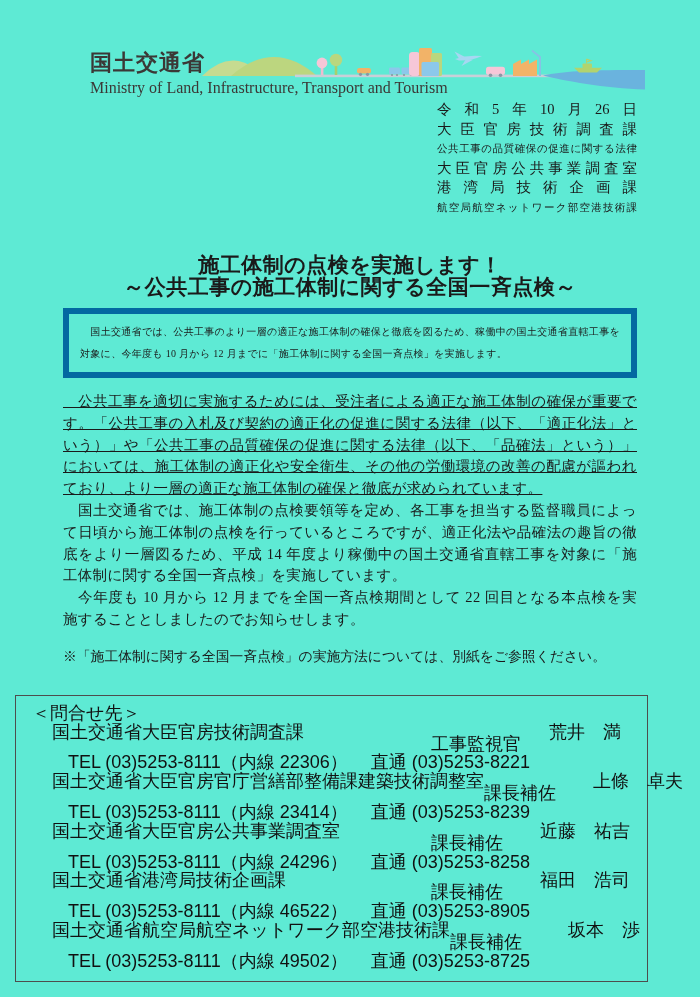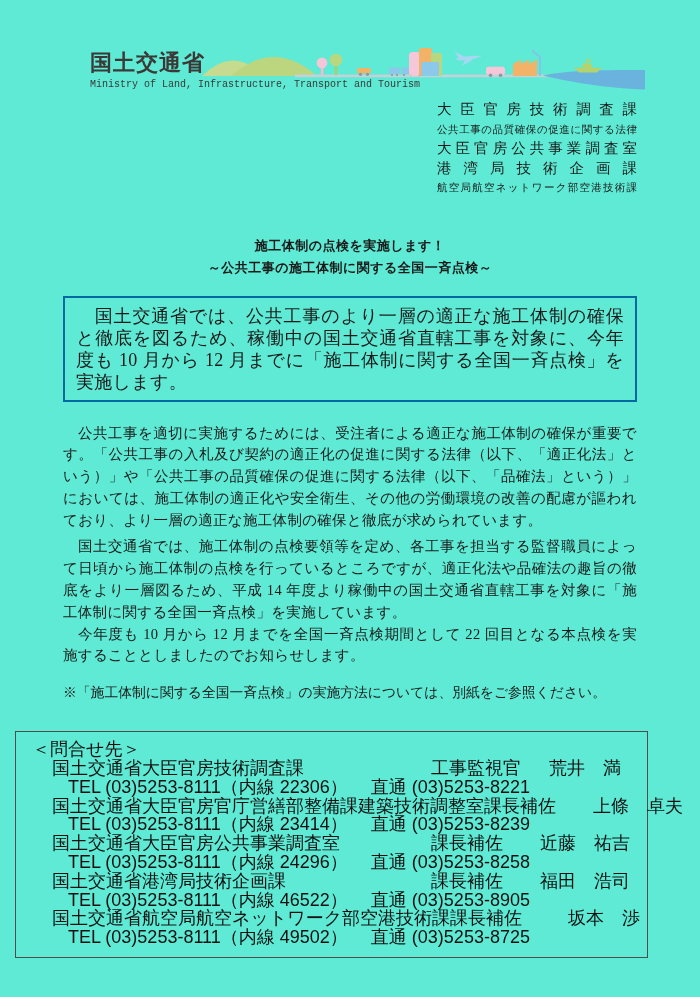--- a/index.html
+++ b/index.html
@@ -15,70 +15,70 @@
   
   .header{position:relative;height:100px;}
   .logo-jp{
     position:absolute;left:90px;top:51px;
     font-family:"DejaVu Sans","Liberation Sans",sans-serif;
     font-weight:bold;font-size:22px;letter-spacing:1px;color:#3b3836;
     line-height:24px;white-space:nowrap;
   }
   .logo-en{
     position:absolute;left:90px;top:79px;
-    font-family:Liberation Mono, monospace;
-    font-size:10px;color:#3b3836;white-space:nowrap;
+    font-family:Liberation Serif, serif;
+    font-size:16px;color:#3b3836;white-space:nowrap;
   }
   .header-art{position:absolute;left:0;top:0;width:700px;height:100px;}
   
   .sender{
     width:200px;margin:0 63px 0 auto;
     font-family:"Liberation Serif","DejaVu Serif",serif;
   }
   .sender .line{
     text-align:justify;text-align-last:justify;
     line-height:19.5px;font-size:14.5px;white-space:nowrap;
   }
   .sender .line.small{font-size:10.5px;}
   
   .doc-title{
     margin-top:37px;text-align:center;
     font-family:"DejaVu Sans","Liberation Sans",sans-serif;
-    font-weight:bold;font-size:13px;line-height:22px;letter-spacing:.5px;
+    font-weight:bold;font-size:21px;line-height:22px;letter-spacing:.5px;
   }
   
   .content{padding:0 63px;}
   .lead-box{
-    margin-top:17px;border:2px solid #0369a1;
+    margin-top:10px;border:6px solid #0369a1;
     padding:7px 11px;
-    font-size:18px;line-height:22px;letter-spacing:.3px;
+    font-size:10px;line-height:22px;letter-spacing:.3px;
     text-align:justify;
   }
   .para{
     font-size:14.5px;line-height:21.8px;letter-spacing:.3px;
     text-align:justify;
   }
-  .para.p1{margin-top:21px;}
-  .para.p2{margin-top:5px;}
+  .para.p1{margin-top:13px;text-decoration:underline;}
+  .para.p2{}
   .para.p3{margin-top:0;}
   .note{
     margin-top:16px;font-size:13.8px;line-height:20px;letter-spacing:0;
   }
   
   .contact-box{
     margin:28px 52px 0 15px;
     border:1.5px solid #4d4d4d;
     padding:8px 14px 10px 16px;
     font-family:"Liberation Sans","DejaVu Sans",sans-serif;
     font-size:18px;line-height:18.8px;color:#111;
   }
   .contact-heading{font-weight:normal;}
   .c-row{display:flex;padding-left:20px;}
   .c-dept{flex:1;white-space:nowrap;}
-  .c-role{width:106px;flex-shrink:0;white-space:nowrap;}
+  .c-role{width:106px;flex-shrink:0;white-space:nowrap;margin-top:12px;}
   .c-name{width:96px;flex-shrink:0;white-space:nowrap;text-align:center;}
   .c-tel{padding-left:36px;white-space:nowrap;}
   .c-tel .direct{margin-left:18px;}
 </style>
 </head>
 <body>
 
 <div class="page">
 
   <div class="header">
@@ -146,20 +146,21 @@
         <polygon points="574,67.8 602,67.8 597,72.5 579,72.5"></polygon>
         <rect x="582.5" y="63.4" width="9.5" height="4.6" rx="1"></rect>
         <path d="M586.5,59 L586.5,63.4 M586.5,59 L591,60.6 L586.5,62" stroke="#b2d36e" stroke-width="1.2" fill="none"></path>
       </g>
     </svg>
     <div class="logo-jp">国土交通省</div>
     <div class="logo-en">Ministry of Land, Infrastructure, Transport and Tourism</div>
   </div>
 
   <div class="sender">
+    <div class="line">令和5年10月26日</div>
     <div class="line">大臣官房技術調査課</div>
     <div class="line small">公共工事の品質確保の促進に関する法律</div>
     <div class="line">大臣官房公共事業調査室</div>
     <div class="line">港湾局技術企画課</div>
     <div class="line small">航空局航空ネットワーク部空港技術課</div>
   </div>
 
   <div class="doc-title">
     <div>施工体制の点検を実施します！</div>
     <div>～公共工事の施工体制に関する全国一斉点検～</div>

